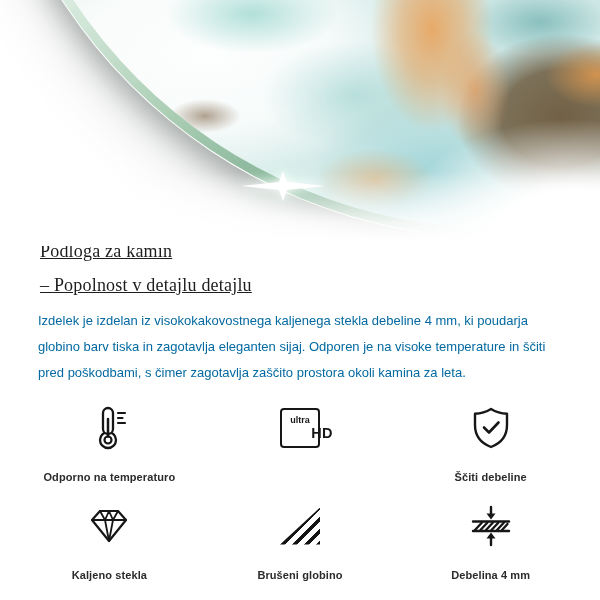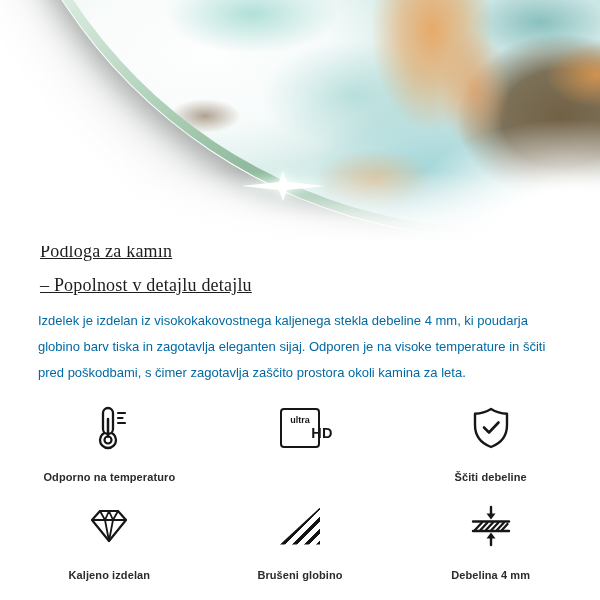--- a/index.html
+++ b/index.html
@@ -117,21 +117,21 @@
 
     <div class="feature">
       <div class="icon-box">
         <svg width="40" height="38" viewBox="0 0 40 38" fill="none" stroke="#161616" stroke-linecap="round" stroke-linejoin="round">
           <path d="M3 13 L11 4 L29 4 L37 13 L20 34 Z" stroke-width="2.2"></path>
           <path d="M3 13 L37 13" stroke-width="1.8"></path>
           <path d="M11 4 L16 13 L20 4 L24 13 L29 4" stroke-width="1.8"></path>
           <path d="M16 13 L20 34 L24 13" stroke-width="1.8"></path>
         </svg>
       </div>
-      <div class="feature-label">Kaljeno izdelan</div>
+      <div class="feature-label">Kaljeno stekla</div>
     </div>
 
     <div class="feature">
       <div class="icon-box">
         <div class="stripes"></div>
       </div>
       <div class="feature-label">Brušeni globino</div>
     </div>
 
     <div class="feature">

